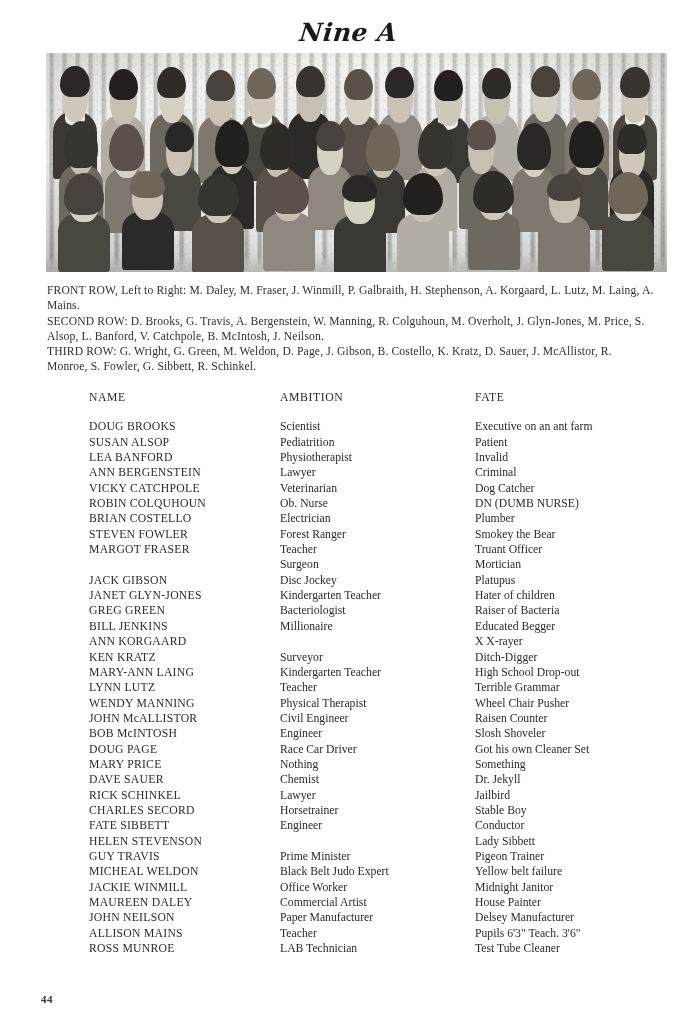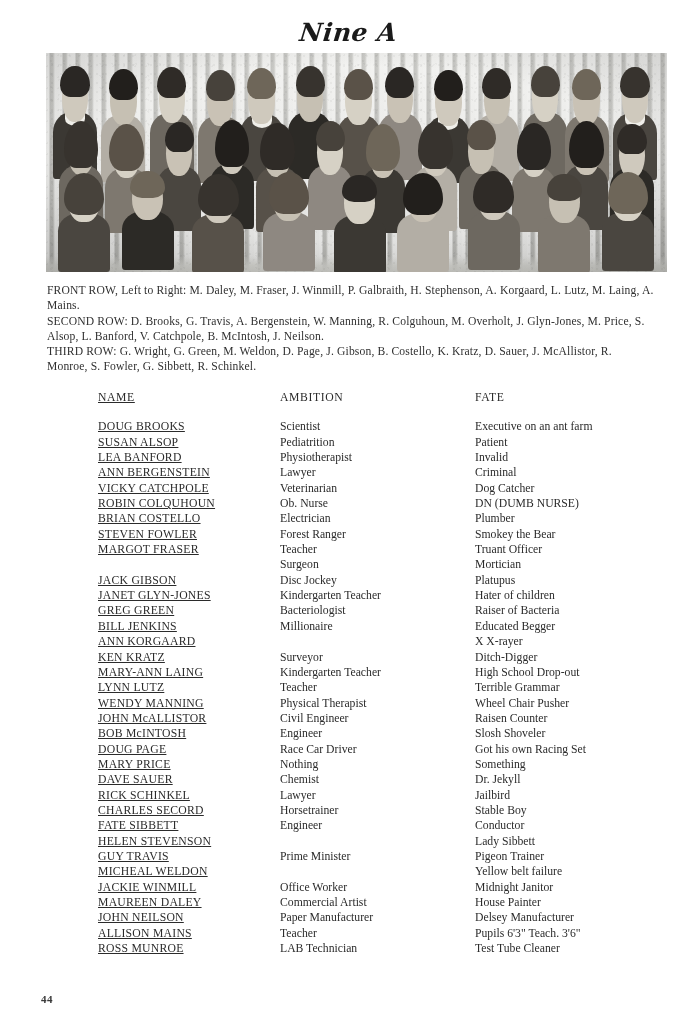--- a/index.html
+++ b/index.html
@@ -127,21 +127,21 @@
     width: 560px;
     font-size: 11.7px;
     line-height: 15.35px;
     color: #2b2b2b;
   }
   .roster-head, .roster-row {
     position: relative;
     height: 15.35px;
   }
   .roster-head { margin-bottom: 14px; }
-  .col-name   { position: absolute; left: 9px;   width: 195px; text-decoration: underline; }
+  .col-name   { position: absolute; left: 0px;   width: 195px; }
   .col-amb    { position: absolute; left: 191px; width: 190px; }
   .col-fate   { position: absolute; left: 386px; width: 180px; }
   .roster-head .col-name,
   .roster-head .col-amb,
   .roster-head .col-fate { letter-spacing: 0.6px; }
   .col-name { letter-spacing: 0.25px; }
 
   
   .page-number {
     position: absolute;
@@ -457,21 +457,21 @@
         <span class="col-fate">Raisen Counter</span>
       </div>
       <div class="roster-row">
         <span class="col-name">BOB McINTOSH</span>
         <span class="col-amb">Engineer</span>
         <span class="col-fate">Slosh Shoveler</span>
       </div>
       <div class="roster-row">
         <span class="col-name">DOUG PAGE</span>
         <span class="col-amb">Race Car Driver</span>
-        <span class="col-fate">Got his own Racing Set</span>
+        <span class="col-fate">Got his own Cleaner Set</span>
       </div>
       <div class="roster-row">
         <span class="col-name">MARY PRICE</span>
         <span class="col-amb">Nothing</span>
         <span class="col-fate">Something</span>
       </div>
       <div class="roster-row">
         <span class="col-name">DAVE SAUER</span>
         <span class="col-amb">Chemist</span>
         <span class="col-fate">Dr. Jekyll</span>
@@ -495,20 +495,21 @@
         <span class="col-name">HELEN STEVENSON</span>
         <span class="col-fate">Lady Sibbett</span>
       </div>
       <div class="roster-row">
         <span class="col-name">GUY TRAVIS</span>
         <span class="col-amb">Prime Minister</span>
         <span class="col-fate">Pigeon Trainer</span>
       </div>
       <div class="roster-row">
         <span class="col-name">MICHEAL WELDON</span>
+        <span class="col-amb">Black Belt Judo Expert</span>
         <span class="col-fate">Yellow belt failure</span>
       </div>
       <div class="roster-row">
         <span class="col-name">JACKIE WINMILL</span>
         <span class="col-amb">Office Worker</span>
         <span class="col-fate">Midnight Janitor</span>
       </div>
       <div class="roster-row">
         <span class="col-name">MAUREEN DALEY</span>
         <span class="col-amb">Commercial Artist</span>

